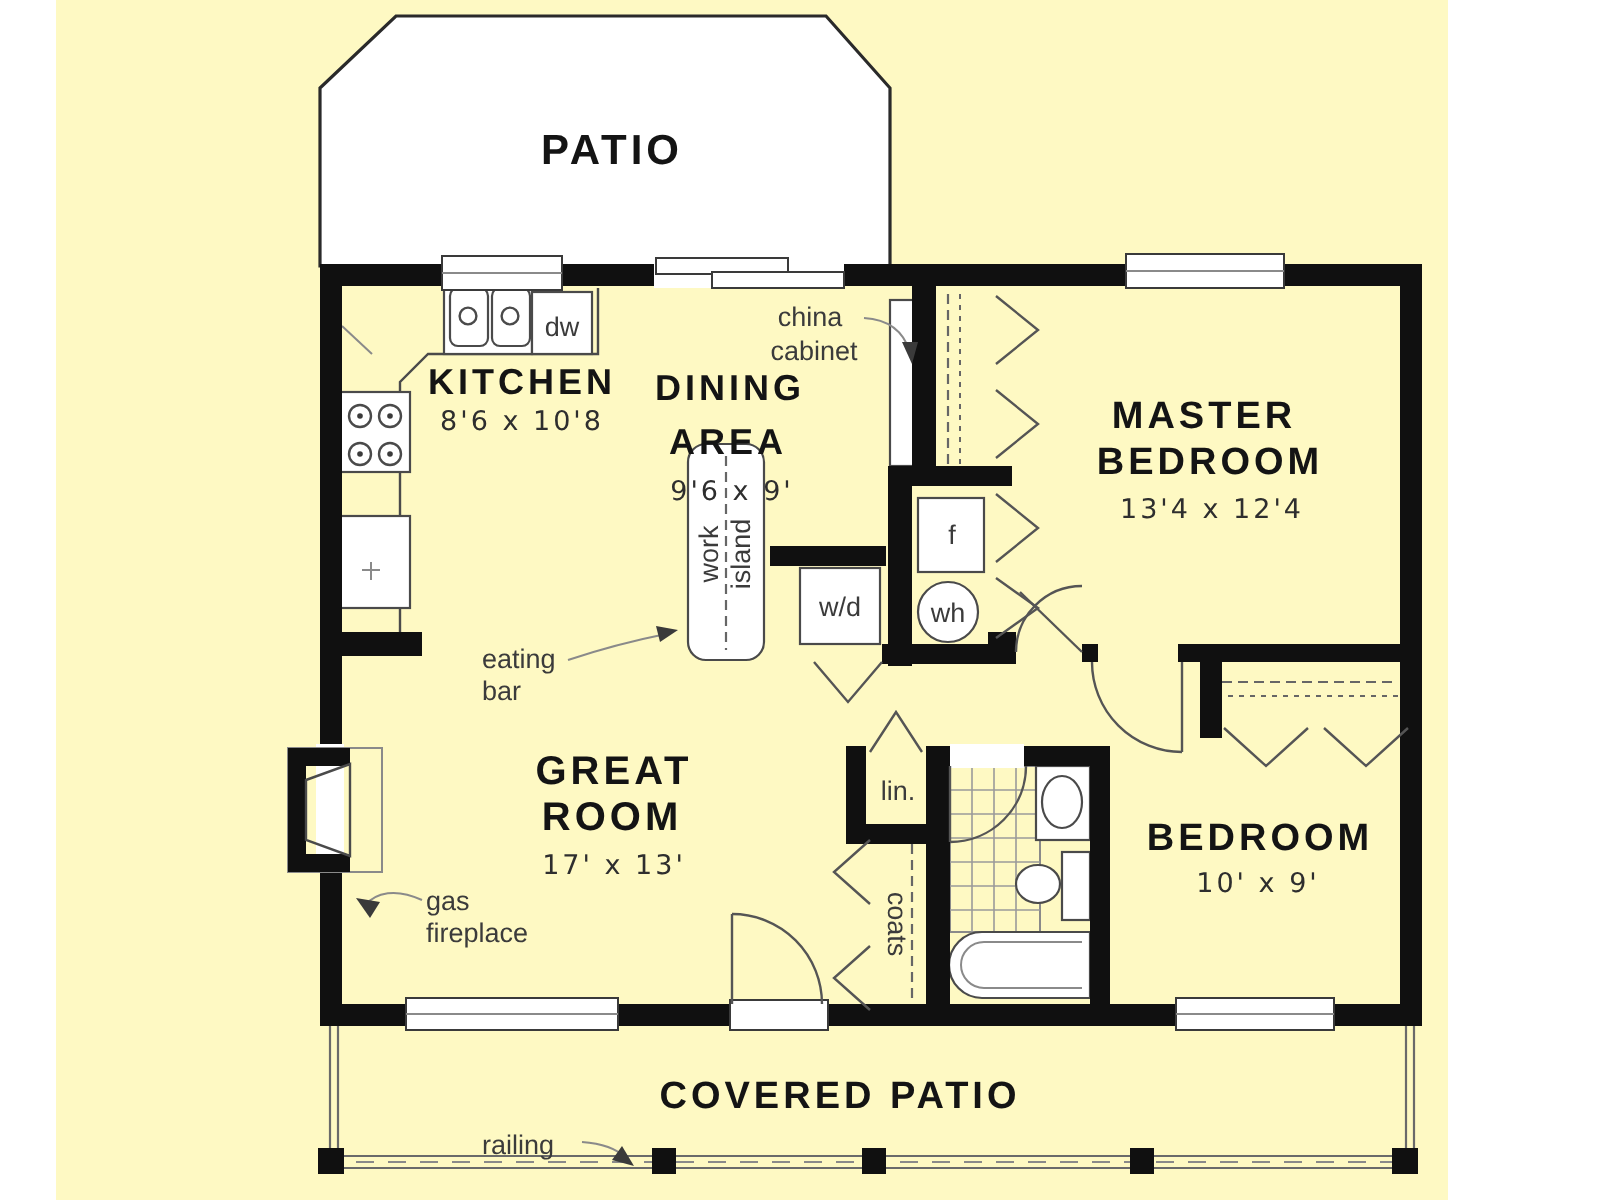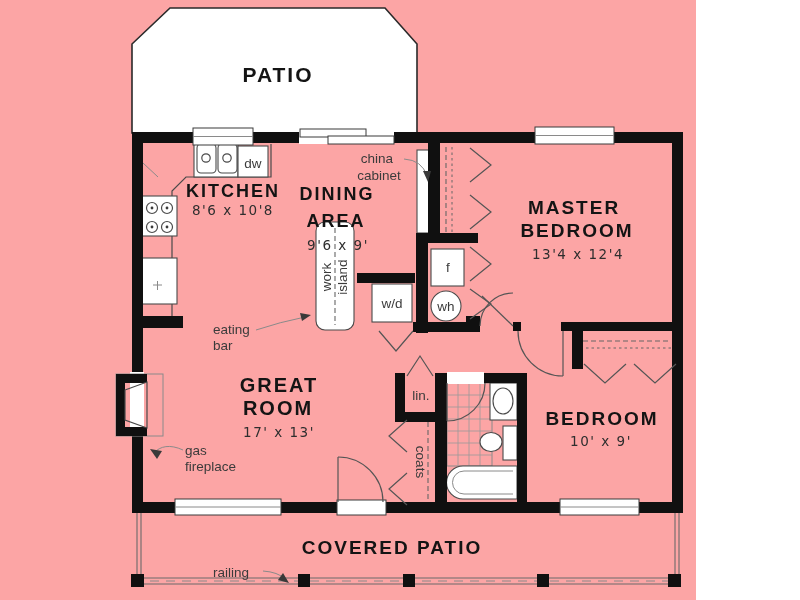--- a/index.html
+++ b/index.html
@@ -1,16 +1,16 @@
 <!DOCTYPE html>
 <html><head>
 <meta charset="utf-8">
 <style>
   html,body{margin:0;padding:0;background:#ffffff;}
-  #stage{position:relative;width:696px;height:600px;background:#fca5a5;overflow:hidden;}
+  #stage{position:relative;width:696px;height:600px;background:#fef9c3;overflow:hidden;margin-left:28px;}
   svg{display:block;}
   
   .thin{stroke:#4a4a4a;stroke-width:1.2;fill:none;}
   .thin2{stroke:#8a8a8a;stroke-width:1;fill:none;}
   .fixture{stroke:#4a4a4a;stroke-width:1.1;fill:#ffffff;}
   .dash{stroke:#666;stroke-width:1.1;fill:none;stroke-dasharray:5 3;}
   .dot{stroke:#666;stroke-width:1;fill:none;stroke-dasharray:2.5 3;}
   .chev{stroke:#555;stroke-width:1.2;fill:none;stroke-linejoin:miter;}
   .arc{stroke:#555;stroke-width:1.2;fill:none;}
   .winrect{fill:#ffffff;stroke:#3a3a3a;stroke-width:1;}

